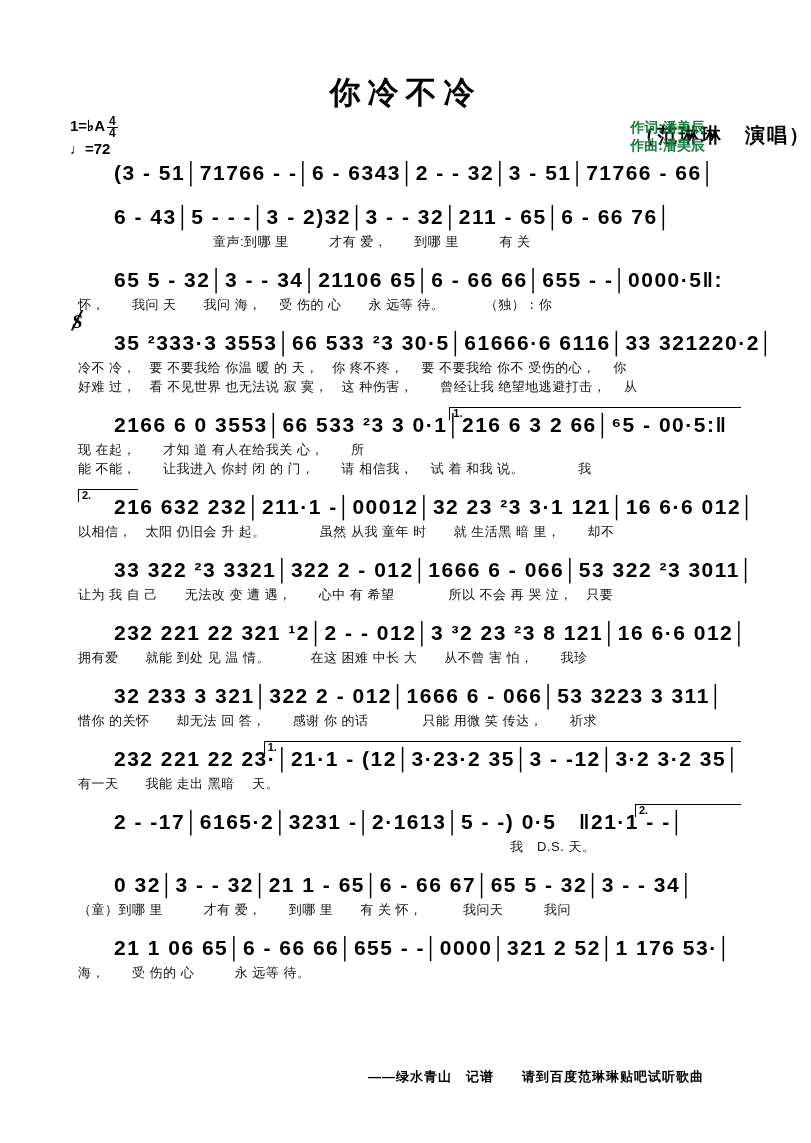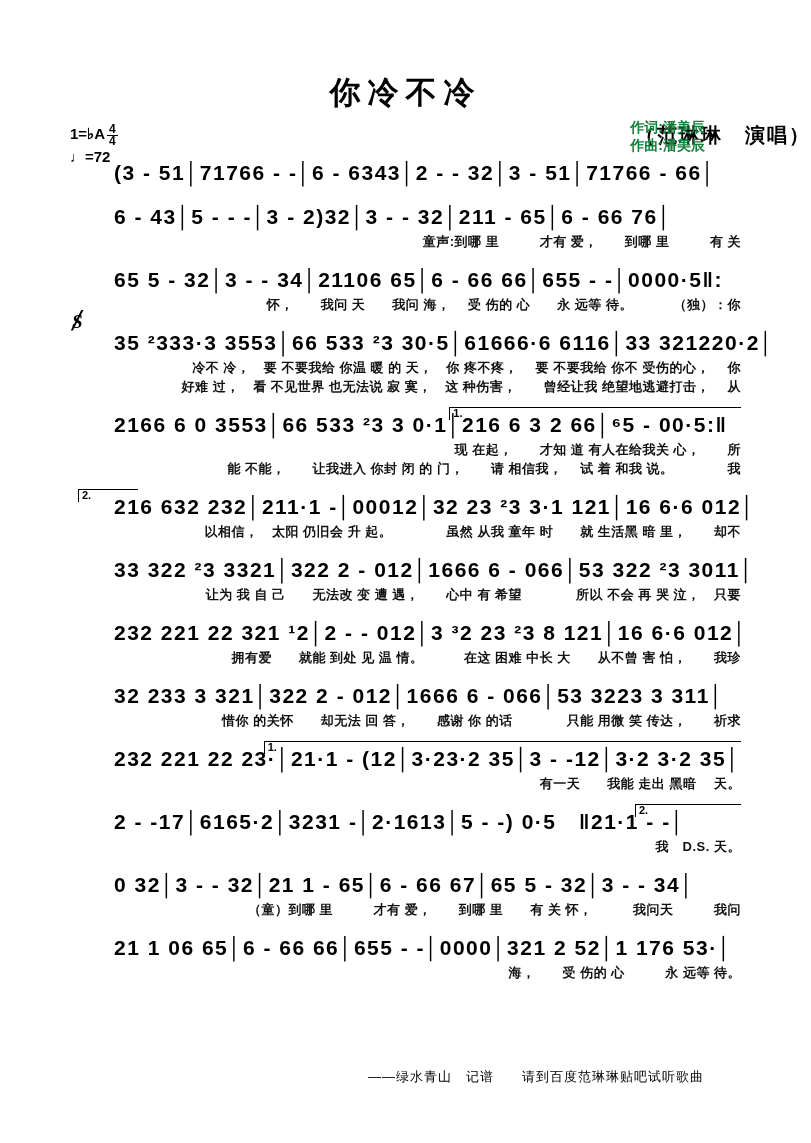--- a/index.html
+++ b/index.html
@@ -19,21 +19,21 @@
     font-size:31px;font-weight:bold;
     letter-spacing:7px;
   }
   .subtitle{
     text-align:right;
     font-size:20px;font-weight:bold;
     margin-top:8px;
     letter-spacing:2px;
   }
   .keyblock{
-    position:absolute;left:70px;top:124px;
+    position:absolute;left:70px;top:116px;
     font-size:15px;font-weight:bold;line-height:20px;
     white-space:nowrap;
   }
   .ts{
     display:inline-flex;flex-direction:column;
     vertical-align:middle;text-align:center;
     font-size:12px;line-height:11px;margin-left:2px;
   }
   .ts .top{border-bottom:1px solid #000;padding:0 2px;}
   .credits{
@@ -45,44 +45,44 @@
     position:absolute;left:78px;right:70px;top:158px;
   }
   .system{position:relative;margin-bottom:14px;}
   .notes{
     font-size:21px;font-weight:bold;
     letter-spacing:1.5px;line-height:30px;
     white-space:pre;
     margin-left:36px;
   }
   .lyrics{
-    font-size:13px;font-weight:bold;
+    font-size:13px;font-weight:normal;
     line-height:19px;letter-spacing:0.5px;
-    white-space:pre;color:#111;text-align:right;
+    white-space:pre;color:#111;
   }
   .volta{
     position:absolute;top:-3px;height:13px;
     border-top:1.5px solid #000;border-left:1.5px solid #000;
     font-size:11px;font-weight:bold;line-height:11px;
     padding-left:3px;box-sizing:border-box;
   }
   .segno{
     position:absolute;left:-6px;top:-16px;
     font-family:"Liberation Serif",serif;
     font-style:italic;font-weight:bold;font-size:19px;
     width:14px;height:20px;line-height:20px;
   }
   .segno::after{
     content:"╱";
     position:absolute;left:0px;top:-1px;
     font-style:normal;font-size:17px;
   }
   .footer{
     position:absolute;left:368px;top:1068px;
-    font-size:13px;font-weight:normal;letter-spacing:1px;
+    font-size:13px;font-weight:bold;letter-spacing:1px;
     white-space:pre;
   }
 </style>
 </head>
 <body>
 
 <div class="page">
 
   <h1 class="title">你冷不冷</h1>
   <div class="subtitle">（范琳琳　演唱）</div>

